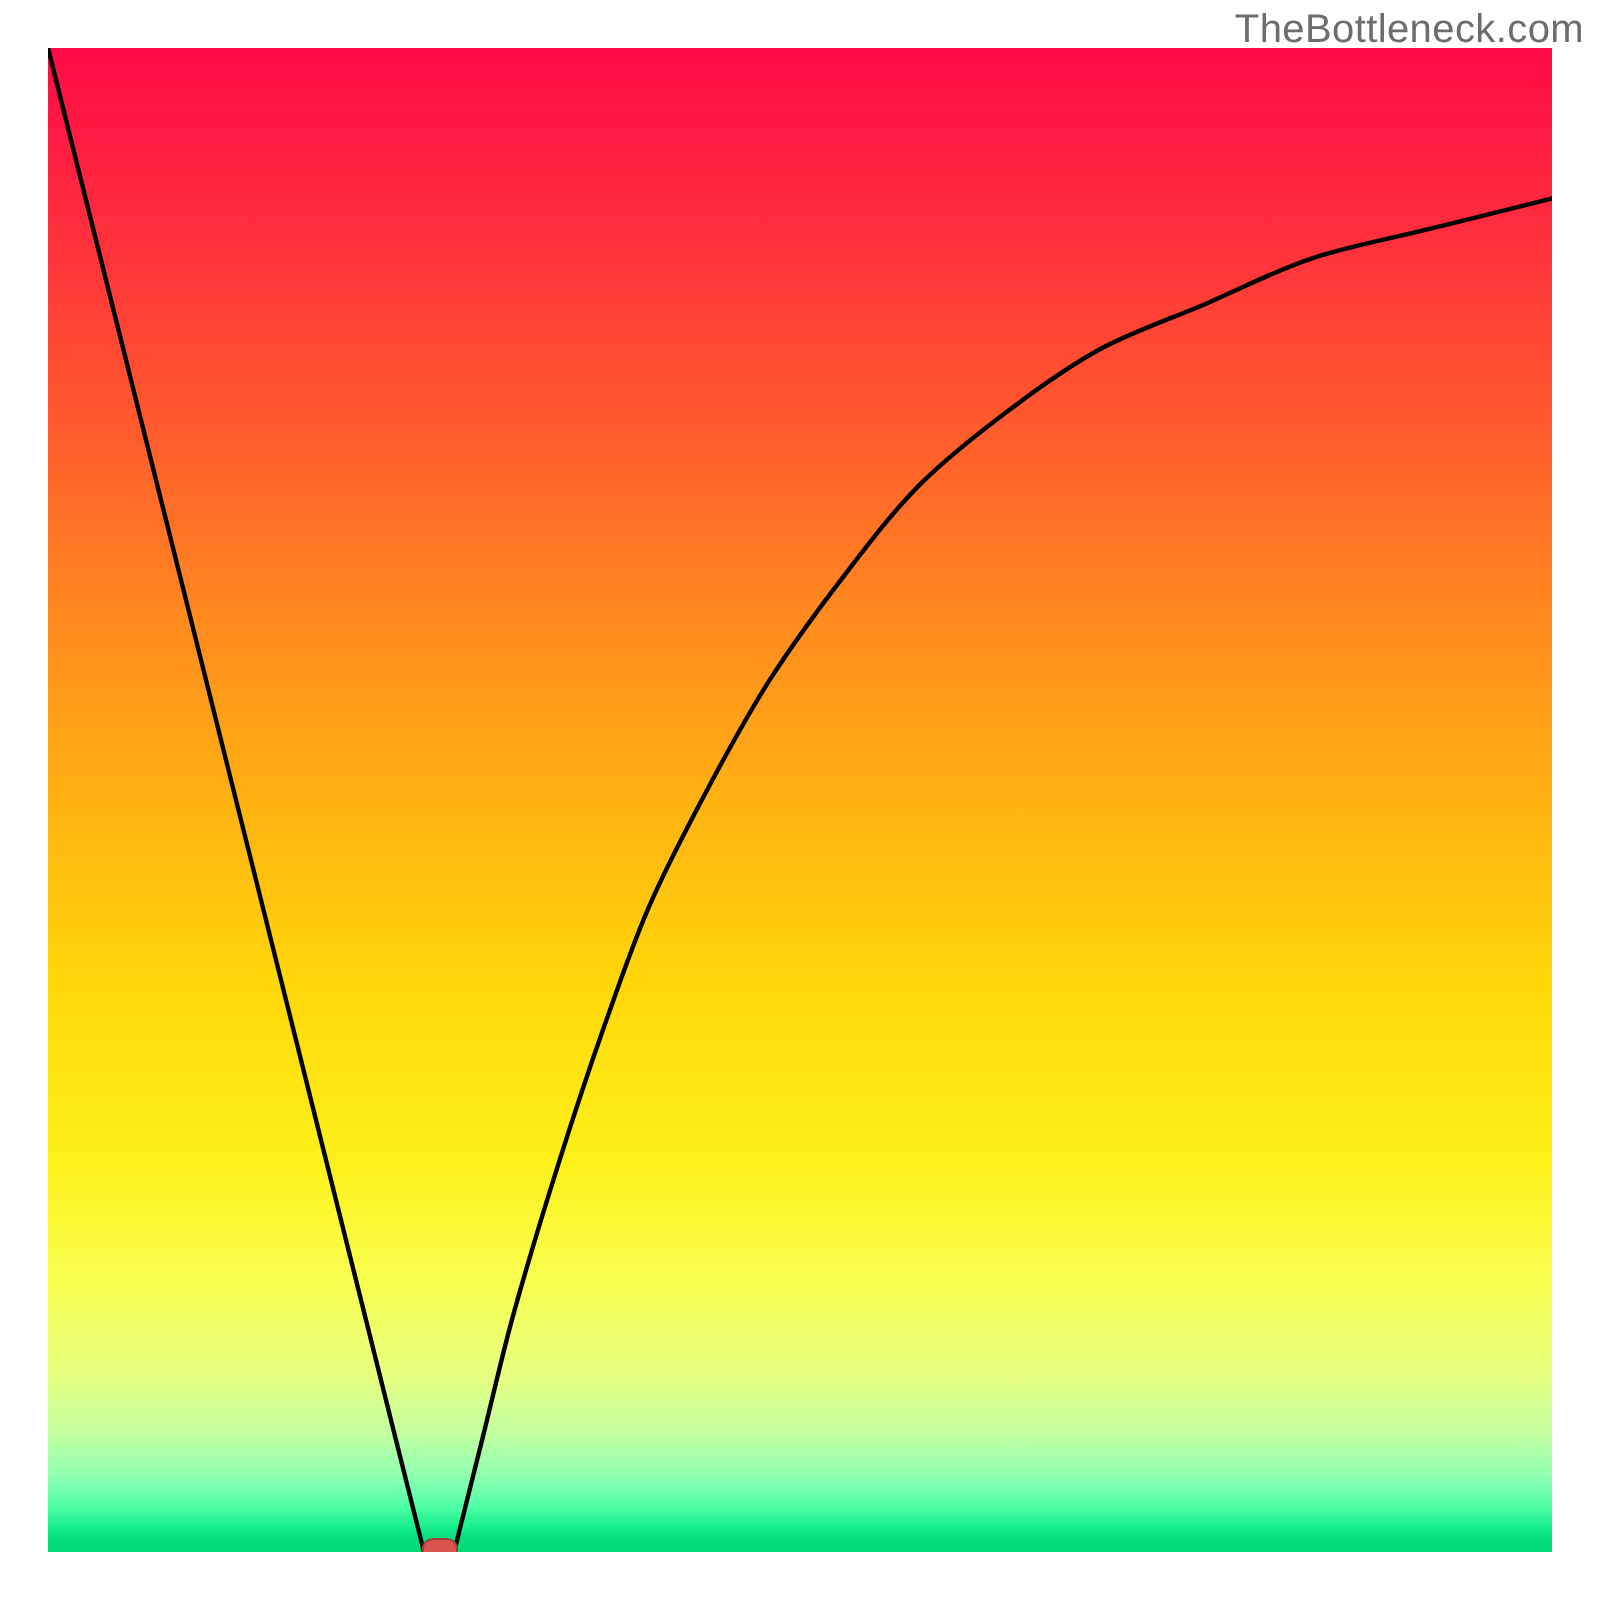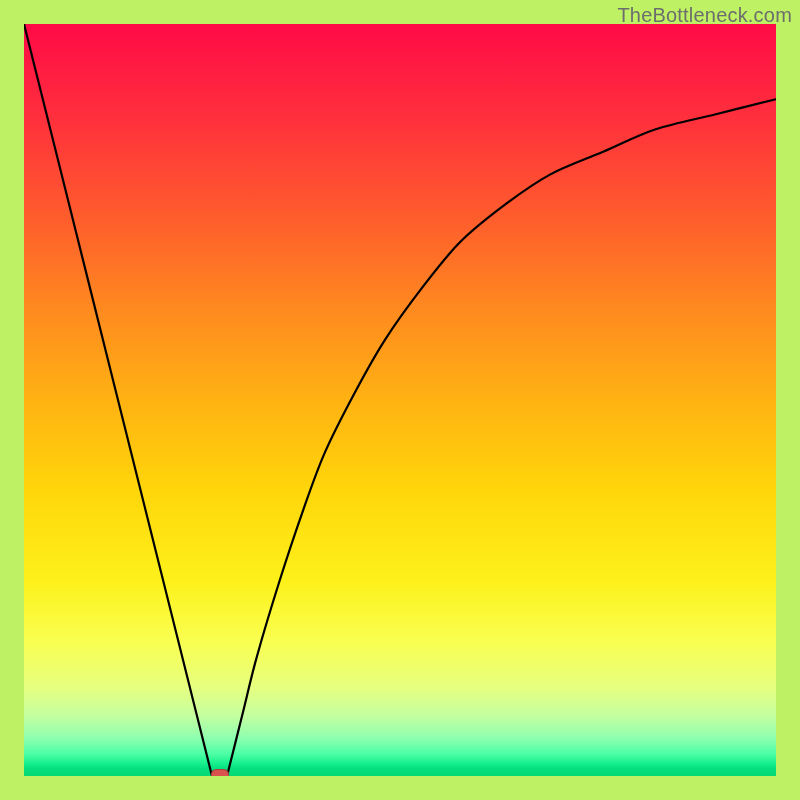--- a/index.html
+++ b/index.html
@@ -8,21 +8,21 @@
     width: 800px;
     height: 800px;
     overflow: hidden;
     background: #000;
     font-family: Arial, Helvetica, sans-serif;
   }
   .frame {
     position: relative;
     width: 800px;
     height: 800px;
-    background: #bef264;
+    background: #ffffff;
   }
   .plot {
     position: absolute;
     left: 24px;
     top: 24px;
     width: 752px;
     height: 752px;
     overflow: hidden;
   }
   .gradient {

